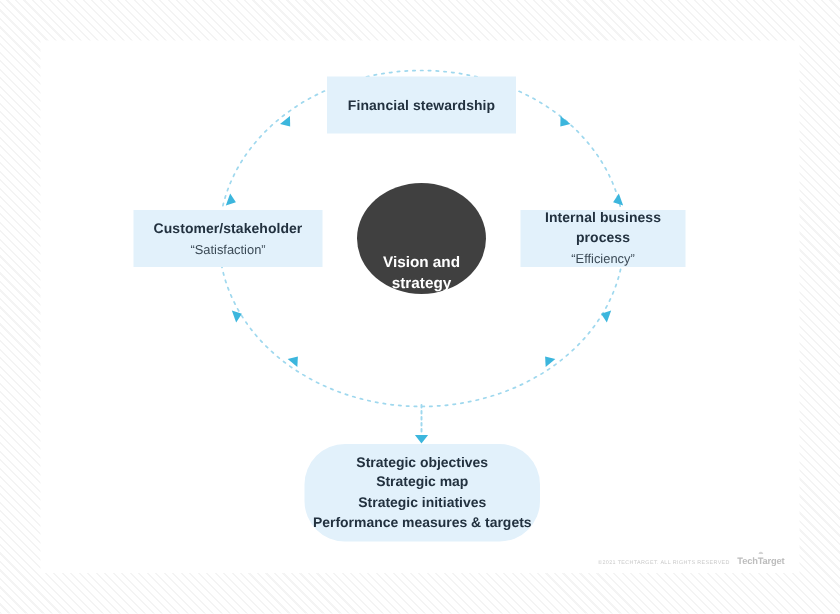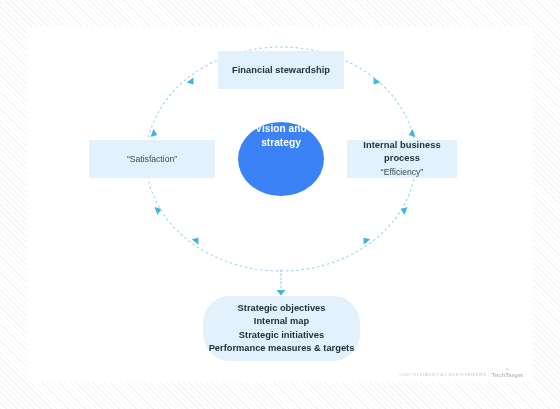--- a/index.html
+++ b/index.html
@@ -109,23 +109,23 @@
   }
 
   
   #center-circle {
     position: absolute;
     left: 211px;
     top: 95px;
     width: 86px;
     height: 74px;
     border-radius: 50%;
-    background: #3b82f6;
-    display: flex;
-    align-items: flex-start;
+    background: #404040;
+    display: flex;
+    align-items: flex-end;
     justify-content: center;
     text-align: center;
   }
   #center-circle .ctext {
     color: #ffffff;
     font-size: 10.2px;
     font-weight: bold;
     line-height: 13.5px;
   }
 
@@ -199,32 +199,33 @@
         <span>Vision and</span><br>
         <span>strategy</span>
       </div>
     </div>
 
     <div class="pbox" id="box-financial">
       <div class="ptitle">Financial stewardship</div>
     </div>
 
     <div class="pbox" id="box-customer">
+      <div class="ptitle">Customer/stakeholder</div>
       <div class="psub">“Satisfaction”</div>
     </div>
 
     <div class="pbox" id="box-internal">
       <div class="ptitle">Internal business process</div>
       <div class="psub">“Efficiency”</div>
     </div>
 
 
     <div id="box-outcomes">
       <div class="oline">Strategic objectives</div>
-      <div class="oline">Internal map</div>
+      <div class="oline">Strategic map</div>
       <div class="oline">Strategic initiatives</div>
       <div class="oline">Performance measures &amp; targets</div>
     </div>
 
     <div id="watermark">
       <div class="wm-copy">©2021 TECHTARGET. ALL RIGHTS RESERVED</div>
       <div class="wm-logo">
         <div class="wm-mark">◓</div>
         <div class="wm-name">TechTarget</div>
       </div>

